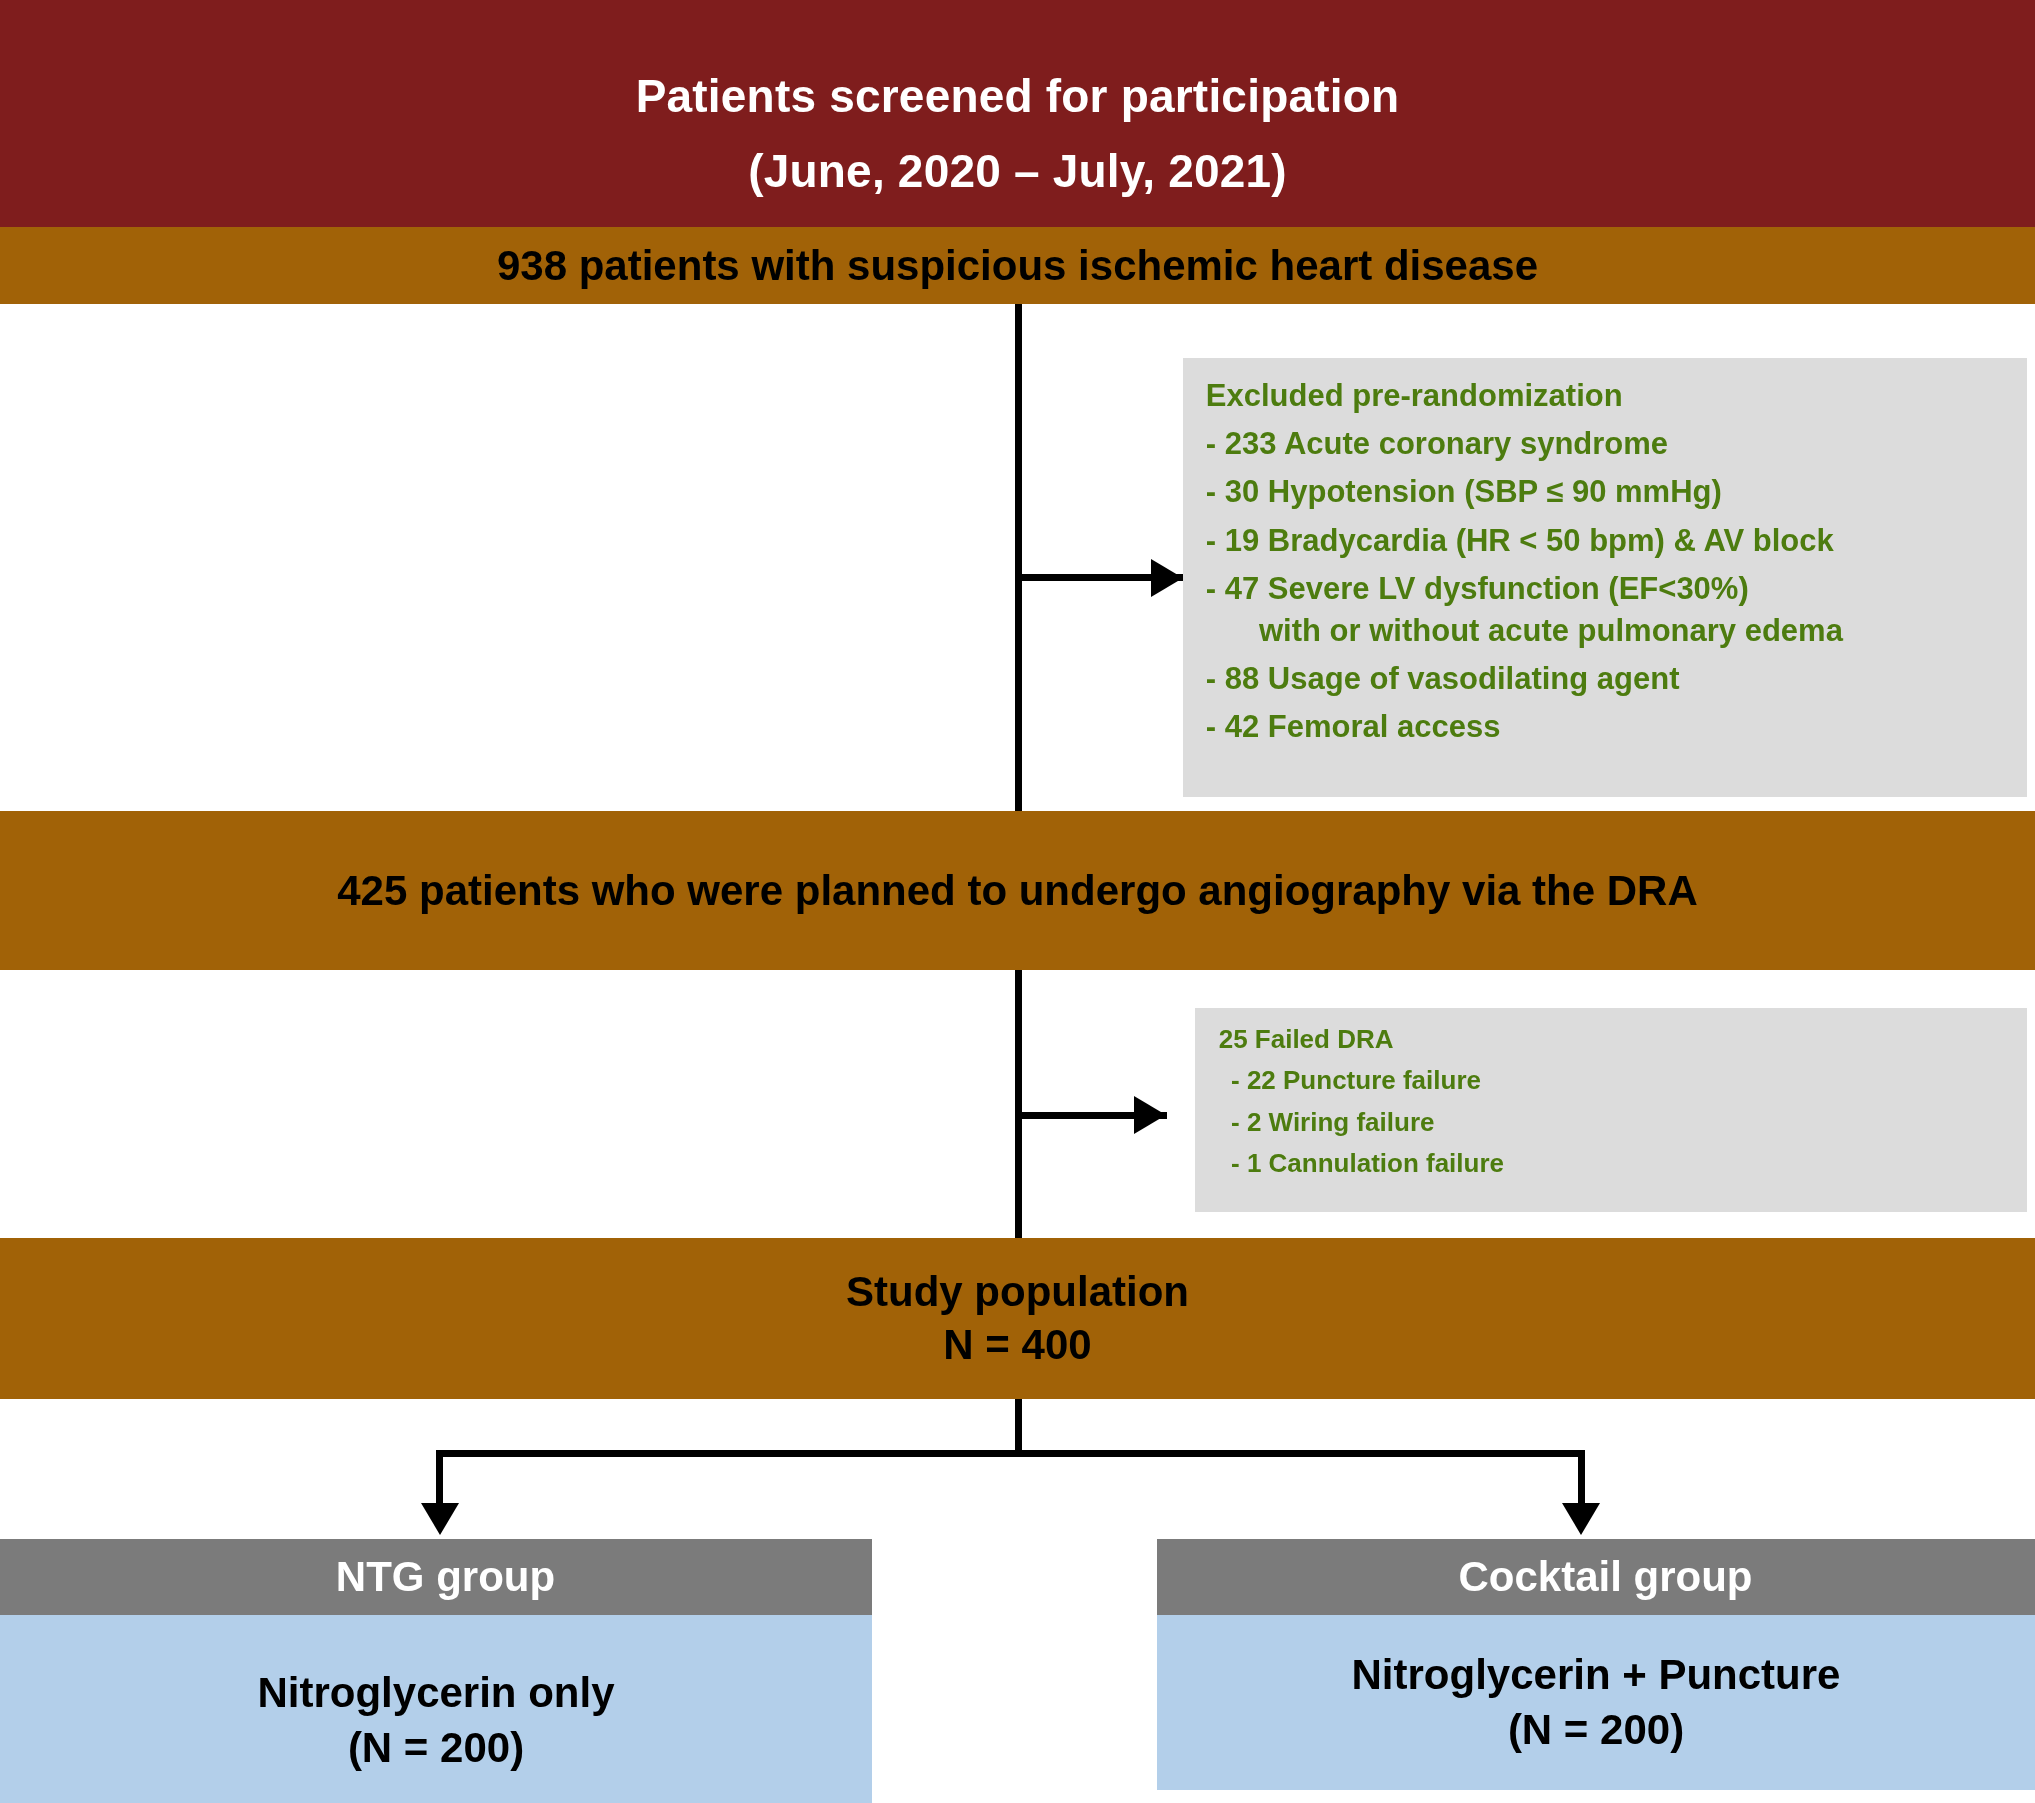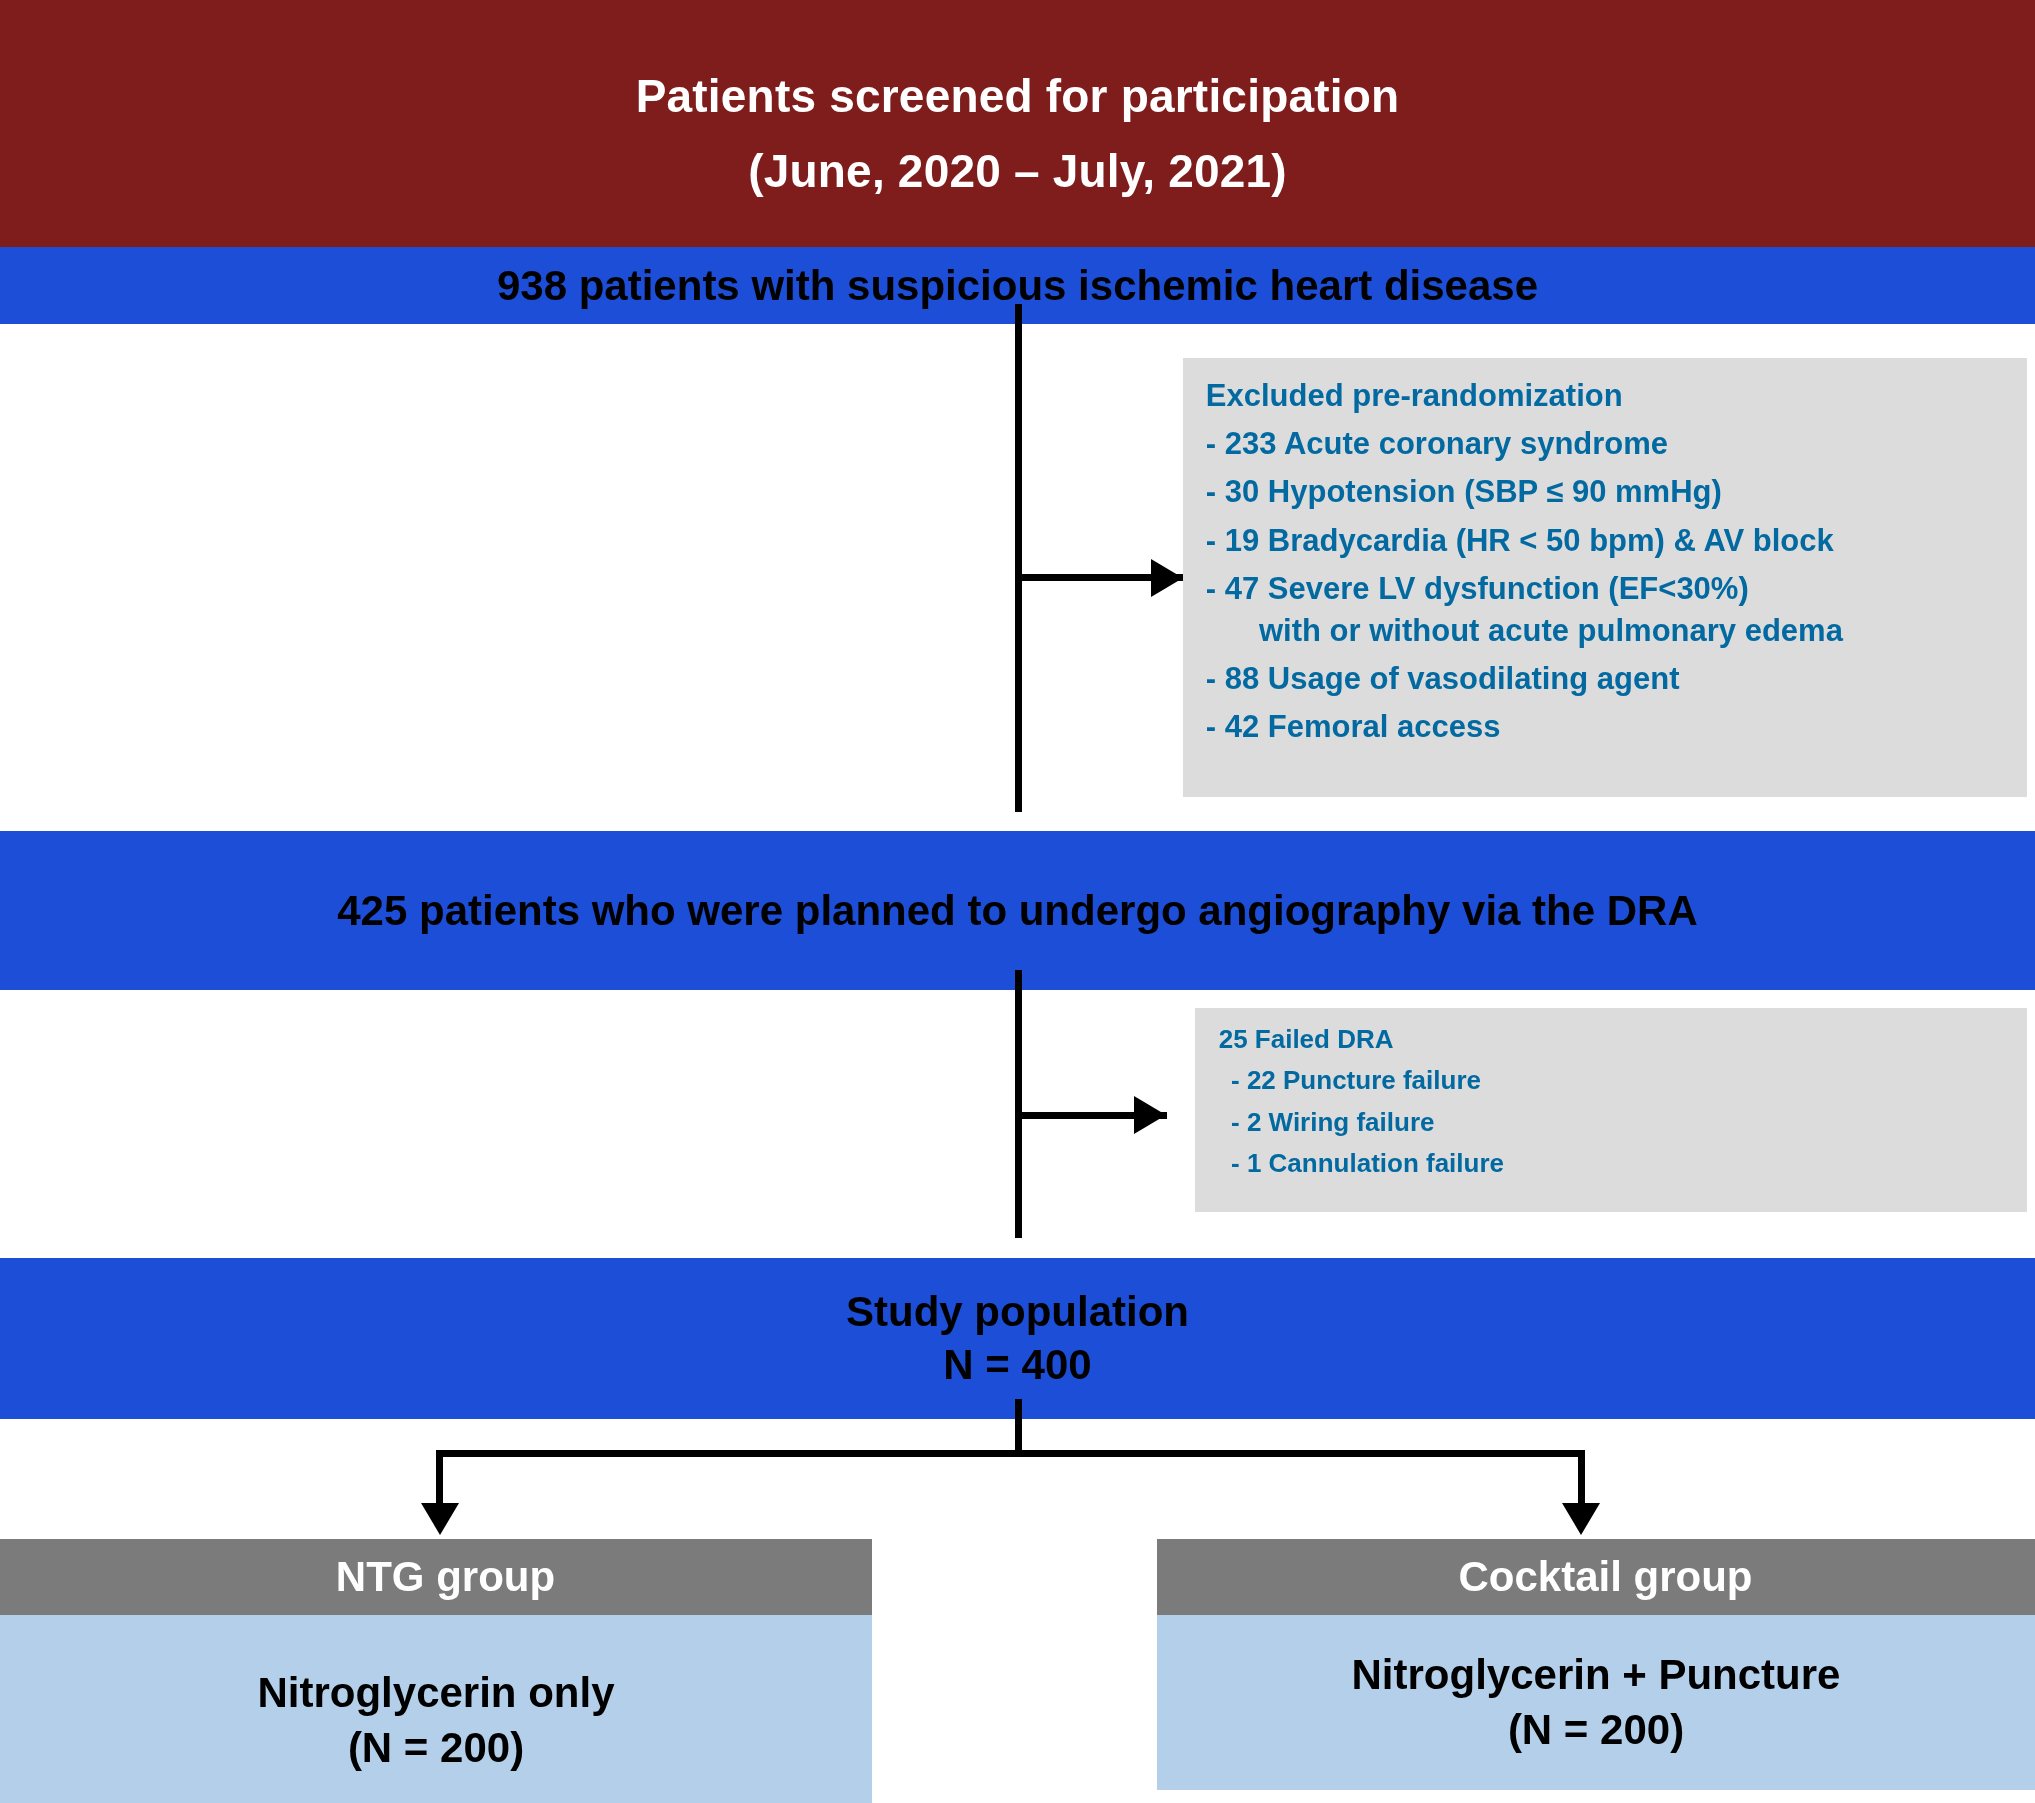--- a/index.html
+++ b/index.html
@@ -37,47 +37,46 @@
     color: #ffffff;
     font-weight: bold;
     font-size: 46px;
     line-height: 1.0;
   }
   .hdr-dark .l1 { margin-bottom: 28.5px; letter-spacing: 0.2px; }
   .hdr-dark .l2 { letter-spacing: 0.2px; }
 
   
   .bar-blue {
-    background: #1d4ed8;
+    background: #a16207;
     display: flex;
     flex-direction: column;
     align-items: center;
     justify-content: center;
     color: #000000;
     font-weight: bold;
     text-align: center;
-    margin-top: 20px;
   }
   #bar938 {
     left: 0px; top: 227px; width: 2035px; height: 77px;
     font-size: 42px;
   }
   #bar425 {
     left: 0px; top: 811px; width: 2035px; height: 159px;
     font-size: 42px;
   }
   #barStudy {
     left: 0px; top: 1238px; width: 2035px; height: 161px;
     font-size: 42px; line-height: 1.25;
   }
 
   
   .box-grey {
     background: #dcdcdc;
-    color: #0369a1;
+    color: #4d7c0f;
     font-weight: bold;
     padding: 14.2px 19px;
   }
   #exclBox {
     left: 1183px; top: 358px; width: 844px; height: 439px;
     font-size: 31px;
   }
   #failBox {
     left: 1195px; top: 1008px; width: 832px; height: 204px;
     font-size: 26px;

